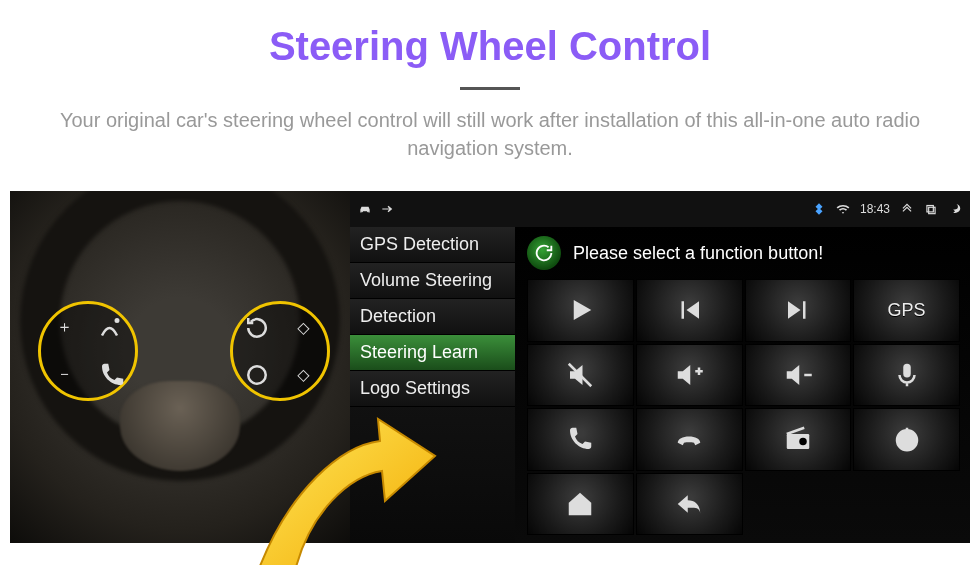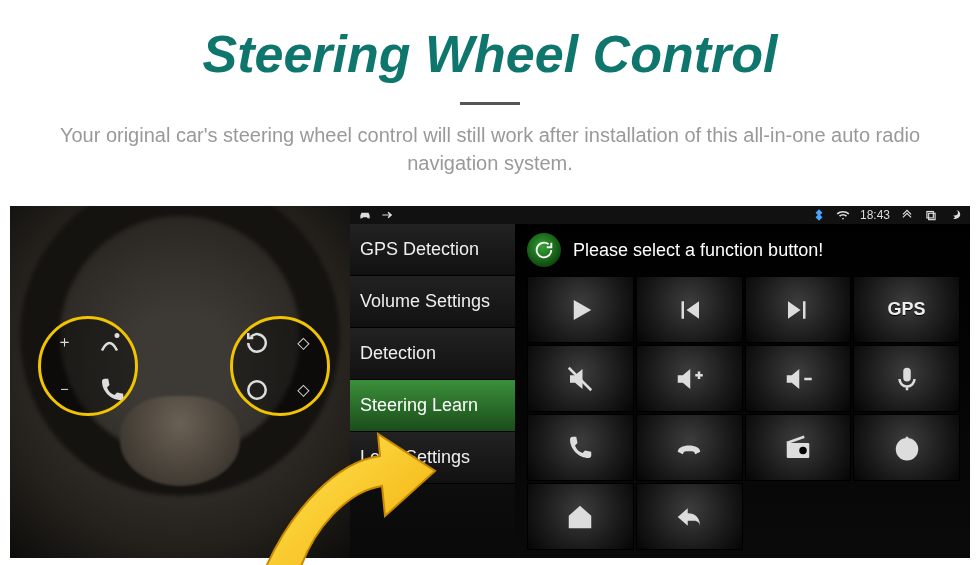--- a/index.html
+++ b/index.html
@@ -11,24 +11,23 @@
     display: flex;
     flex-direction: column;
     align-items: center;
   }
   .header-block {
     width: 100%;
     text-align: center;
     padding-top: 24px;
   }
   .title {
-    font-size: 52px;
+    font-size: 40px;
     font-weight: 700;
-    color: #0f766e;
-    font-style: italic;
+    color: #8b5cf6;
   }
   .divider {
     width: 60px;
     height: 3px;
     background: #555;
     margin: 18px auto 16px;
   }
   .subtitle {
     font-size: 20px;
     color: #999;
@@ -97,21 +96,21 @@
     width: 190px; height: 170px;
   }
   
   .unit {
     flex: 1;
     background: #000;
     display: flex;
     flex-direction: column;
   }
   .statusbar {
-    height: 18px;
+    height: 36px;
     background: #111;
     display: flex;
     align-items: center;
     justify-content: space-between;
     color: #ddd;
     font-size: 12px;
     padding: 0 8px;
   }
   .sb-left, .sb-right { display: flex; align-items: center; gap: 8px; }
   .sb-right { gap: 10px; }
@@ -125,21 +124,21 @@
   
   .sidebar {
     width: 165px;
     background: linear-gradient(to bottom, #1b1b1b, #090909);
     display: flex;
     flex-direction: column;
     font-size: 18px;
     color: #eee;
   }
   .side-item {
-    height: 52px;
+    height: 36px;
     display: flex;
     align-items: center;
     padding-left: 10px;
     border-bottom: 1px solid #000;
     background: linear-gradient(to bottom, #222 0%, #111 100%);
     white-space: nowrap;
     overflow: hidden;
   }
   .side-item.selected {
     background: linear-gradient(to bottom, #3b8f3a, #1a4d1a);
@@ -178,21 +177,21 @@
     gap: 2px;
   }
   .gbtn {
     background: radial-gradient(circle at 50% 40%, #3a3a3a 5%, #1a1a1a 60%, #050505 100%);
     border: 1px solid #000;
     display: flex;
     align-items: center;
     justify-content: center;
     color: #eee;
     font-size: 18px;
-    font-weight: 700;
+    font-weight: 400;
     text-shadow: 0 1px 0 #000;
   }
   .gbtn svg { width: 30px; height: 30px; fill: #ddd; }
 </style>
 </head>
 <body>
 
 <div class="header-block">
   <h1 class="title">Steering Wheel Control</h1>
   <div class="divider"></div>
@@ -293,21 +292,21 @@
         </span>
       </div>
     </div>
 
     <div class="unit-body">
       <div class="sidebar">
         <div class="side-item">
             <span>GPS Detection</span>
           </div>
         <div class="side-item">
-            <span>Volume Settings</span>
+            <span>Volume Steering</span>
           </div>
         <div class="side-item">
             <span>Detection</span>
           </div>
         <div class="side-item selected">
             <span>Steering Learn</span>
           </div>
         <div class="side-item">
             <span>Logo Settings</span>
           </div>

